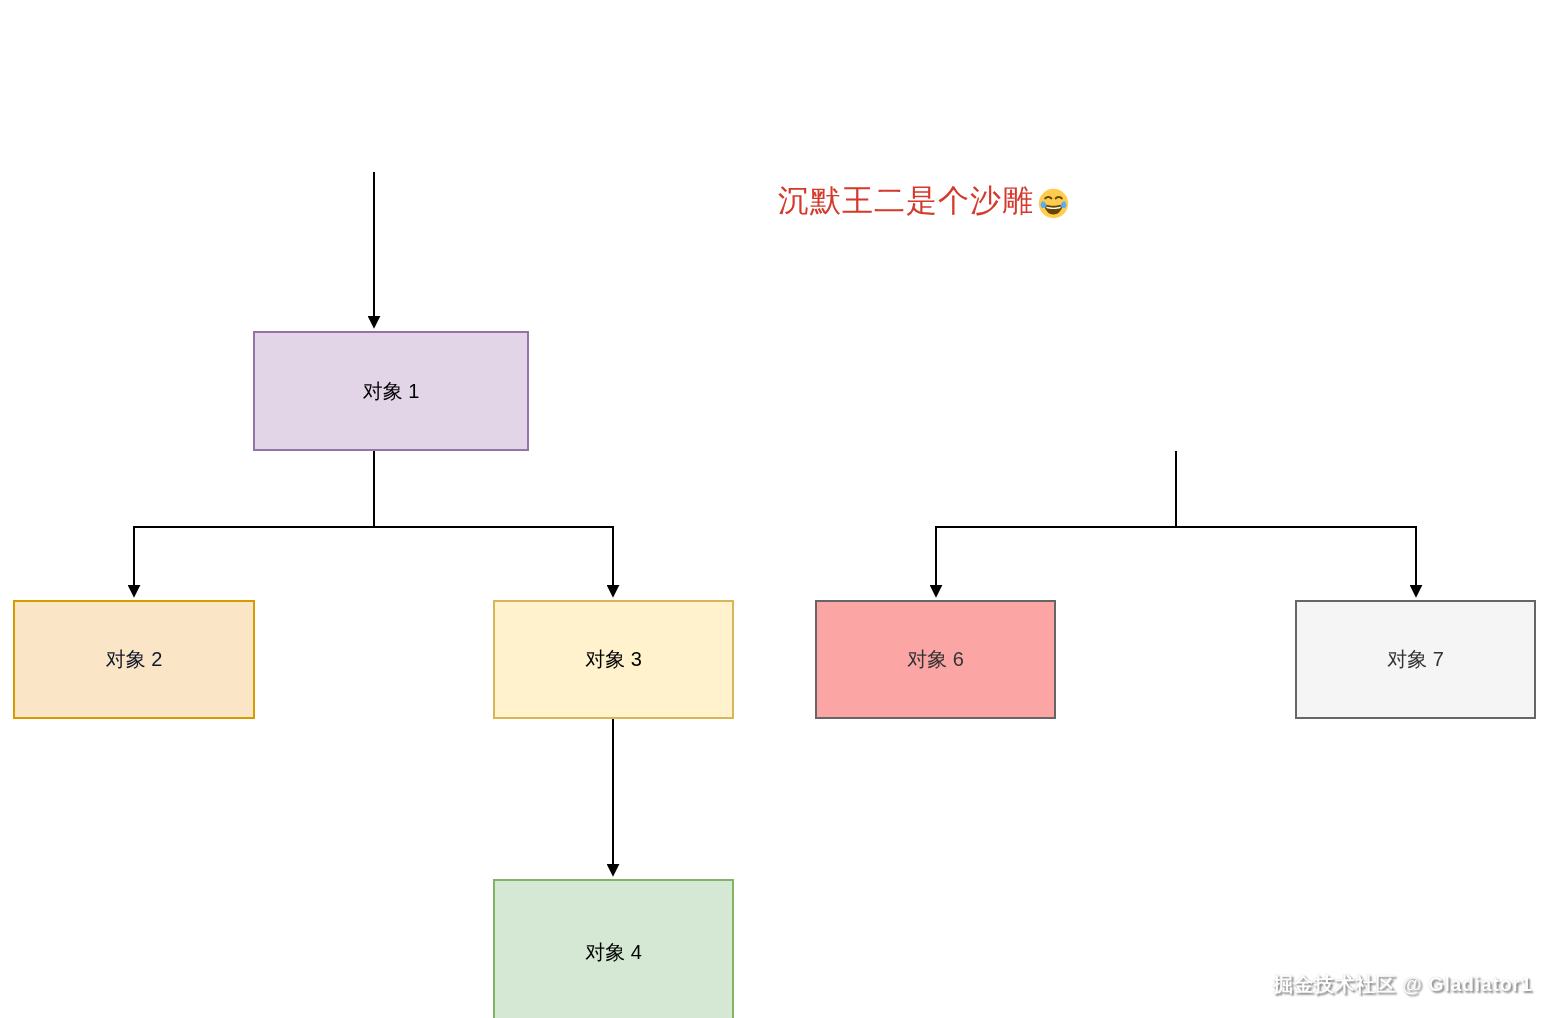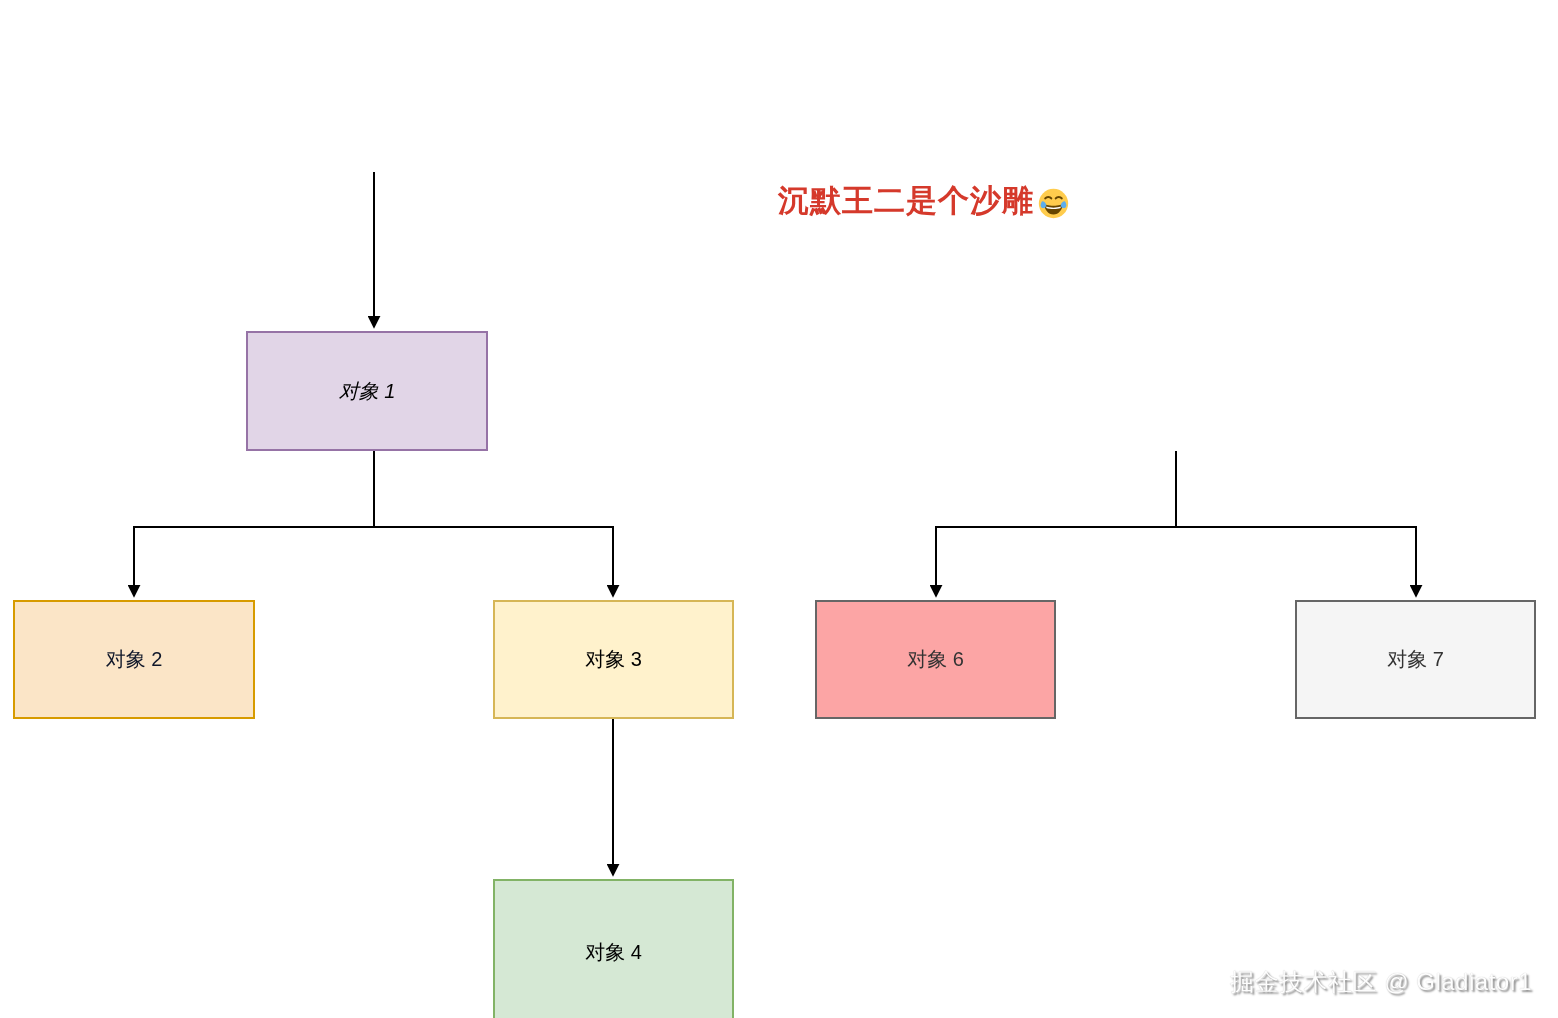--- a/index.html
+++ b/index.html
@@ -25,53 +25,53 @@
     box-sizing: border-box;
     border: 2px solid #000000;
     display: flex;
     align-items: center;
     justify-content: center;
     font-size: 20px;
     color: #000000;
     white-space: nowrap;
   }
   .n-gcroot { left: 254px; top: 51px;  width: 241px; height: 121px; }
-  .n-obj1   { left: 246px; top: 331px; width: 242px; height: 120px; font-style: italic; }
+  .n-obj1   { left: 253px; top: 331px; width: 276px; height: 120px; }
   .n-obj2   { left: 13px;  top: 600px; width: 242px; height: 119px; }
   .n-obj3   { left: 493px; top: 600px; width: 241px; height: 119px; }
   .n-obj4   { left: 493px; top: 879px; width: 241px; height: 146px; }
   .n-obj5   { left: 1056px; top: 331px; width: 241px; height: 120px; }
   .n-obj6   { left: 815px;  top: 600px; width: 241px; height: 119px; }
   .n-obj7   { left: 1295px; top: 600px; width: 241px; height: 119px; }
 
   .annotation {
     position: absolute;
     left: 778px;
     top: 180px;
     font-size: 31px;
-    font-weight: 700;
+    font-weight: 400;
     letter-spacing: 1px;
     display: flex;
     align-items: center;
     gap: 3px;
     white-space: nowrap;
   }
   .annotation .emoji-svg {
     width: 33px;
     height: 33px;
     display: inline-block;
     position: relative;
     top: 2px;
   }
   .watermark {
     position: absolute;
     right: 26px;
     bottom: 20px;
-    font-size: 24px;
-    font-weight: 400;
+    font-size: 20px;
+    font-weight: 700;
     letter-spacing: 0.5px;
     color: #fdfdfd;
     text-shadow: 2px 2px 2px #8c8c8c, 0 0 1px #bdbdbd;
     white-space: nowrap;
   }
 </style>
 </head>
 <body>
 
 <div class="canvas">

